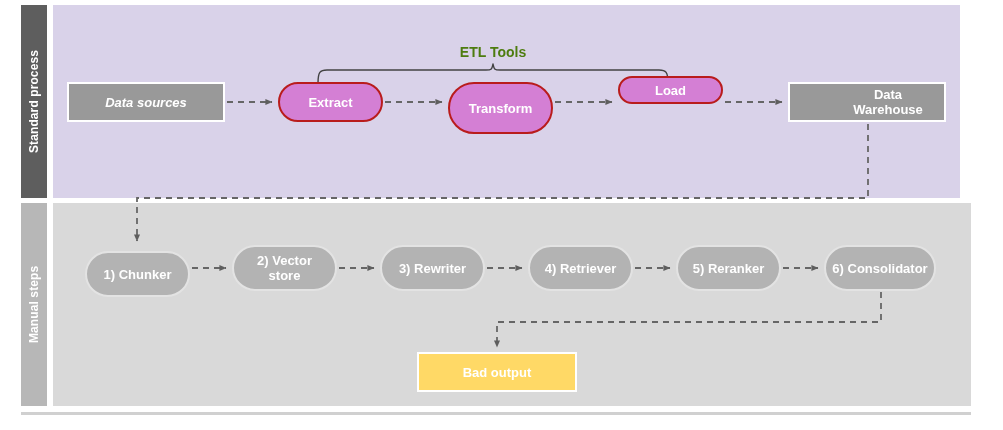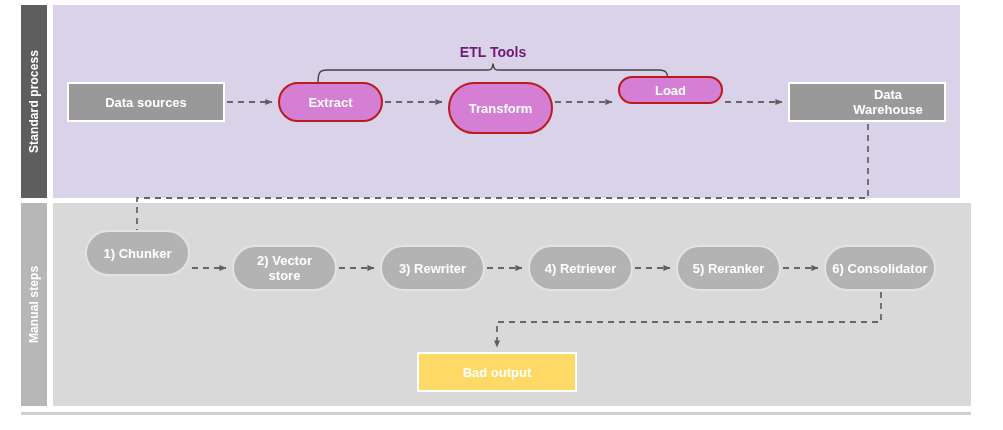--- a/index.html
+++ b/index.html
@@ -92,21 +92,21 @@
     pointer-events: none;
   }
 
   
   #etl-label {
     position: absolute;
     left: 400px;
     top: 44px;
     width: 186px;
     text-align: center;
-    color: #701a75;
+    color: #4d7c0f;
     font-weight: bold;
     font-size: 14px;
   }
 </style>
 </head>
 <body>
 
 <div id="canvas">
 
   <div class="lane-header" id="lane-top-header">
@@ -138,41 +138,41 @@
       <path d="M783,268 L818,268"></path>
       <path d="M881,292 L881,322 L497,322 L497,347"></path>
     </g>
 
     <path d="M318,83 C318,72 320,70 327,70 L486,70 C492,70 492,69 493,64
              C494,69 494,70 500,70 L659,70 C666,70 668,72 668,83" stroke="#434343" stroke-width="1.4" fill="none" stroke-linecap="round" stroke-linejoin="round"></path>
   </svg>
 
   <div id="etl-label">ETL Tools</div>
 
-  <div class="node rect-gray" style="left:67px; top:82px; width:158px; height:40px;">
+  <div class="node rect-gray" style="left:67px; top:82px; width:158px; height:40px;font-style:italic;">
     <span>Data sources</span>
   </div>
 
   <div class="node pill-magenta" style="left:278px; top:82px; width:105px; height:40px;">
     <span>Extract</span>
   </div>
 
   <div class="node pill-magenta" style="left:448px; top:82px; width:105px; height:52px;">
     <span>Transform</span>
   </div>
 
   <div class="node pill-magenta" style="left:618px; top:76px; width:105px; height:28px;align-items:center;">
     <span>Load</span>
   </div>
 
   <div class="node rect-gray" style="left:788px; top:82px; width:158px; height:40px;padding-left:48px;">
     <span>Data Warehouse</span>
   </div>
 
-  <div class="node pill-gray" style="left:85px; top:230px; width:105px; height:46px;">
+  <div class="node pill-gray" style="left:85px; top:251px; width:105px; height:46px;">
     <span>1) Chunker</span>
   </div>
 
   <div class="node pill-gray" style="left:232px; top:245px; width:105px; height:46px;">
     <span>2) Vector store</span>
   </div>
 
   <div class="node pill-gray" style="left:380px; top:245px; width:105px; height:46px;">
     <span>3) Rewriter</span>
   </div>

